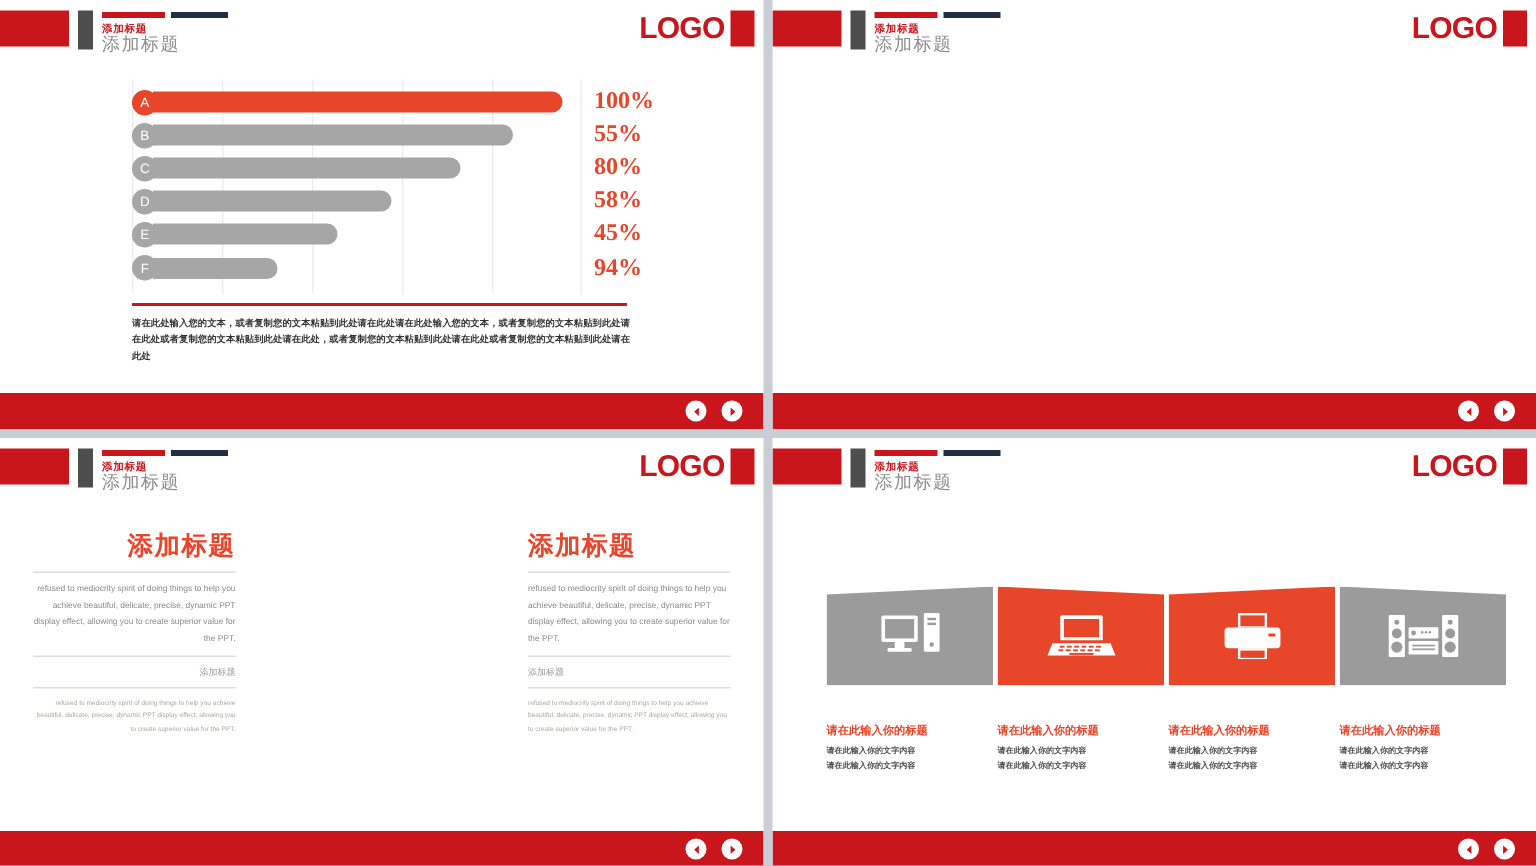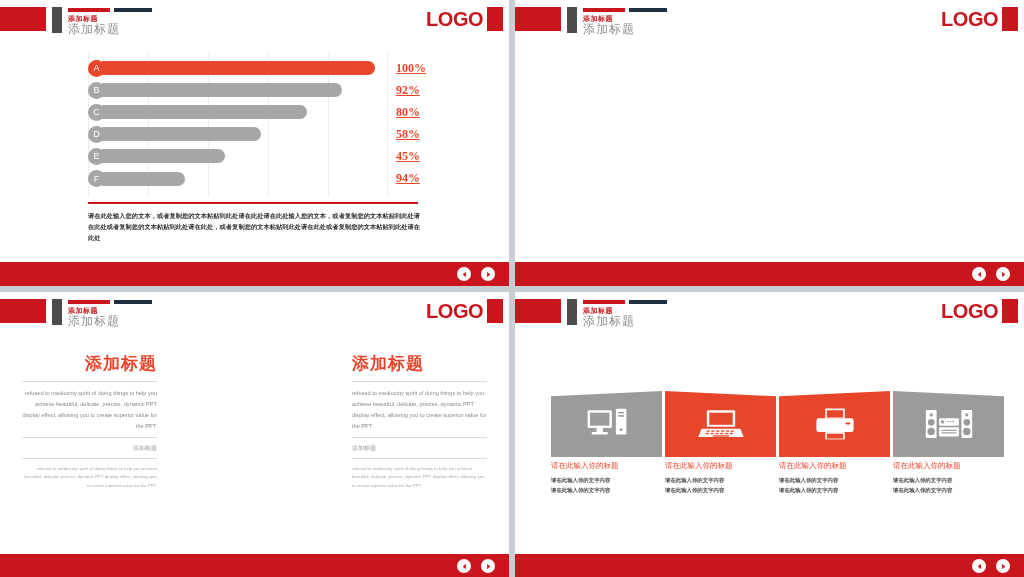--- a/index.html
+++ b/index.html
@@ -49,41 +49,41 @@
   .s1-grid i { position: absolute; top: -4px; bottom: -6px; width: 1px; background: #ededed; }
   .s1-row { position: relative; height: 22.1px; display: flex; align-items: center; }
   .s1-badge {
     width: 17px; height: 17px; border-radius: 50%;
     display: flex; align-items: center; justify-content: center;
     font-size: 9px; color: #fff; background: #a6a6a6; z-index: 3; flex: 0 0 auto;
   }
   .s1-row.lead .s1-badge { background: #e8462a; }
   .s1-bar { height: 14px; border-radius: 0 7px 7px 0; background: #a6a6a6; margin-left: -3px; z-index: 2; }
   .s1-row.lead .s1-bar { background: #e8462a; }
-  .s1-pct { position: absolute; left: 308px; font-size: 12px; font-weight: bold; color: #e8462a; font-family: "Liberation Serif", serif; text-decoration: underline; }
+  .s1-pct { position: absolute; left: 308px; font-size: 16px; font-weight: bold; color: #e8462a; font-family: "Liberation Serif", serif; }
   .s1-rule { position: absolute; left: 88px; top: 202px; width: 330px; height: 2px; background: #c9161d; }
   .s1-body { position: absolute; left: 88px; top: 211px; width: 332px; font-size: 6.2px; line-height: 1.75; color: #333; font-weight: bold; text-align: justify; }
 
   
   .s3 .col { position: absolute; top: 60px; width: 135px; }
   .s3 .col.left { left: 22px; text-align: right; }
   .s3 .col.right { left: 352px; text-align: left; }
   .s3 .col h2 { font-size: 17px; color: #e8462a; font-weight: bold; letter-spacing: 1px; margin-bottom: 6px; }
   .s3 .hr { height: 1px; background: #dcdcdc; margin: 5px 0 6px; }
   .s3 .en { font-size: 5.6px; line-height: 1.95; color: #8a8a8a; }
   .s3 .sub { font-size: 6px; color: #9a9a9a; margin: 4px 0 3px; }
   .s3 .en2 { font-size: 4.4px; line-height: 1.95; color: #b0a89a; }
 
   
   .s4-cards { position: absolute; left: 545px; top: 385px; width: 456px; display: flex; gap: 3px; }
   .s4-card { width: 111px; }
   .s4-panel { height: 66px; display: flex; align-items: center; justify-content: center; position: relative; }
   .s4-panel.gray { background: #9b9b9b; }
   .s4-panel.red { background: #e8462a; }
-  .s4-title { margin-top: 4px; font-size: 7.5px; font-weight: normal; color: #e8462a; }
+  .s4-title { margin-top: 25px; font-size: 7.5px; font-weight: bold; color: #e8462a; }
   .s4-text { margin-top: 5px; font-size: 5.4px; line-height: 1.8; color: #4d4d4d; font-weight: bold; }
 </style>
 </head>
 <body>
 
 <div class="deck">
 
   <div class="slide">
     <div class="hdr">
       <div class="hdr-red-block"></div>
@@ -106,21 +106,21 @@
           <i style="left:299px"></i>
       </div>
       <div class="s1-row lead">
         <span class="s1-badge">A</span>
         <span class="s1-bar" style="width:273px"></span>
         <span class="s1-pct">100%</span>
       </div>
       <div class="s1-row">
         <span class="s1-badge">B</span>
         <span class="s1-bar" style="width:240px"></span>
-        <span class="s1-pct">92%</span>
+        <span class="s1-pct">55%</span>
       </div>
       <div class="s1-row">
         <span class="s1-badge">C</span>
         <span class="s1-bar" style="width:205px"></span>
         <span class="s1-pct">80%</span>
       </div>
       <div class="s1-row">
         <span class="s1-badge">D</span>
         <span class="s1-bar" style="width:159px"></span>
         <span class="s1-pct">58%</span>

